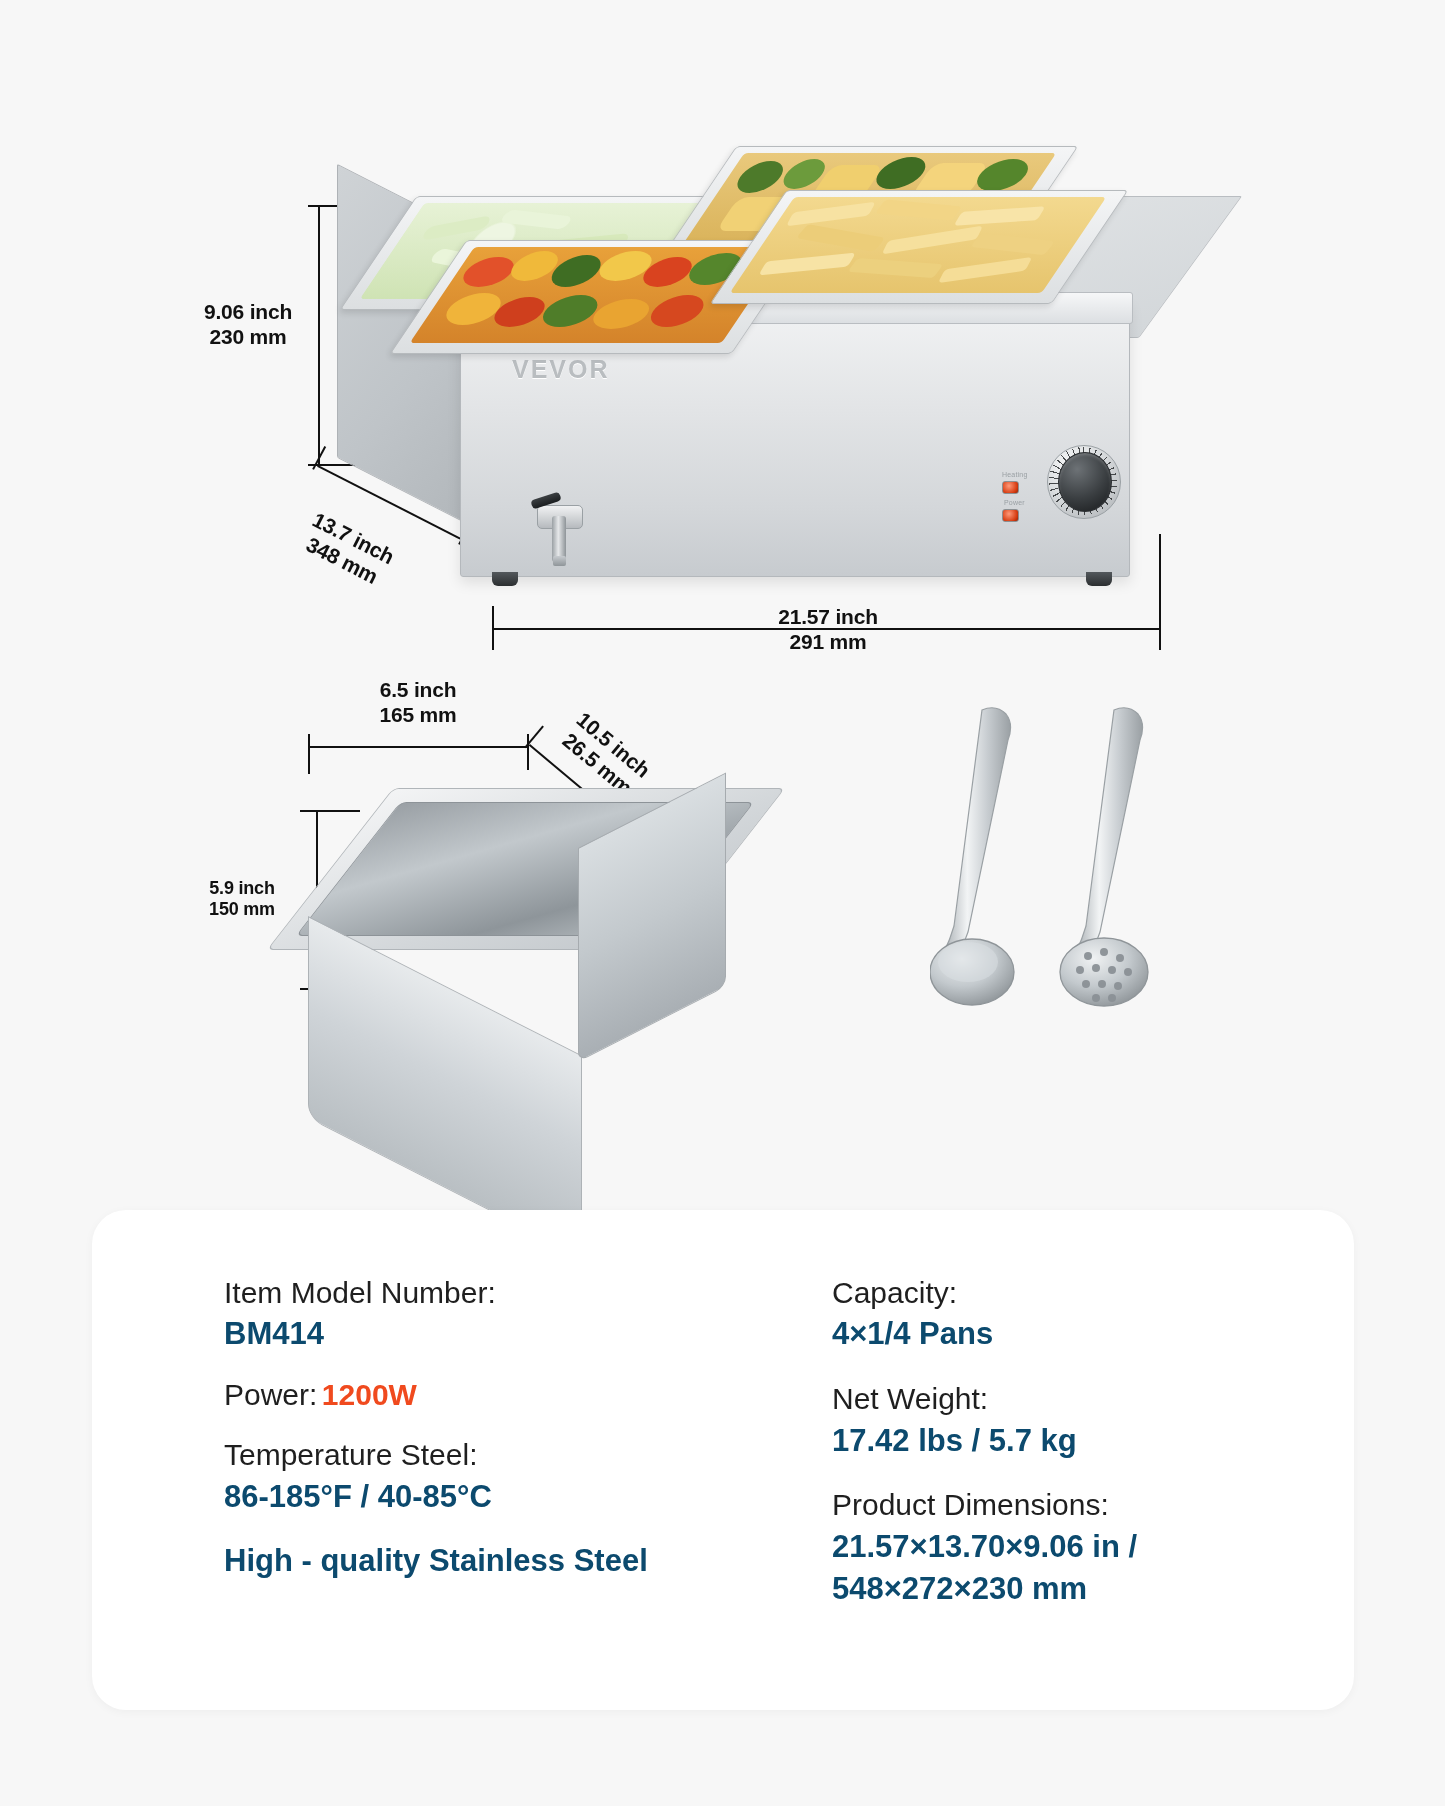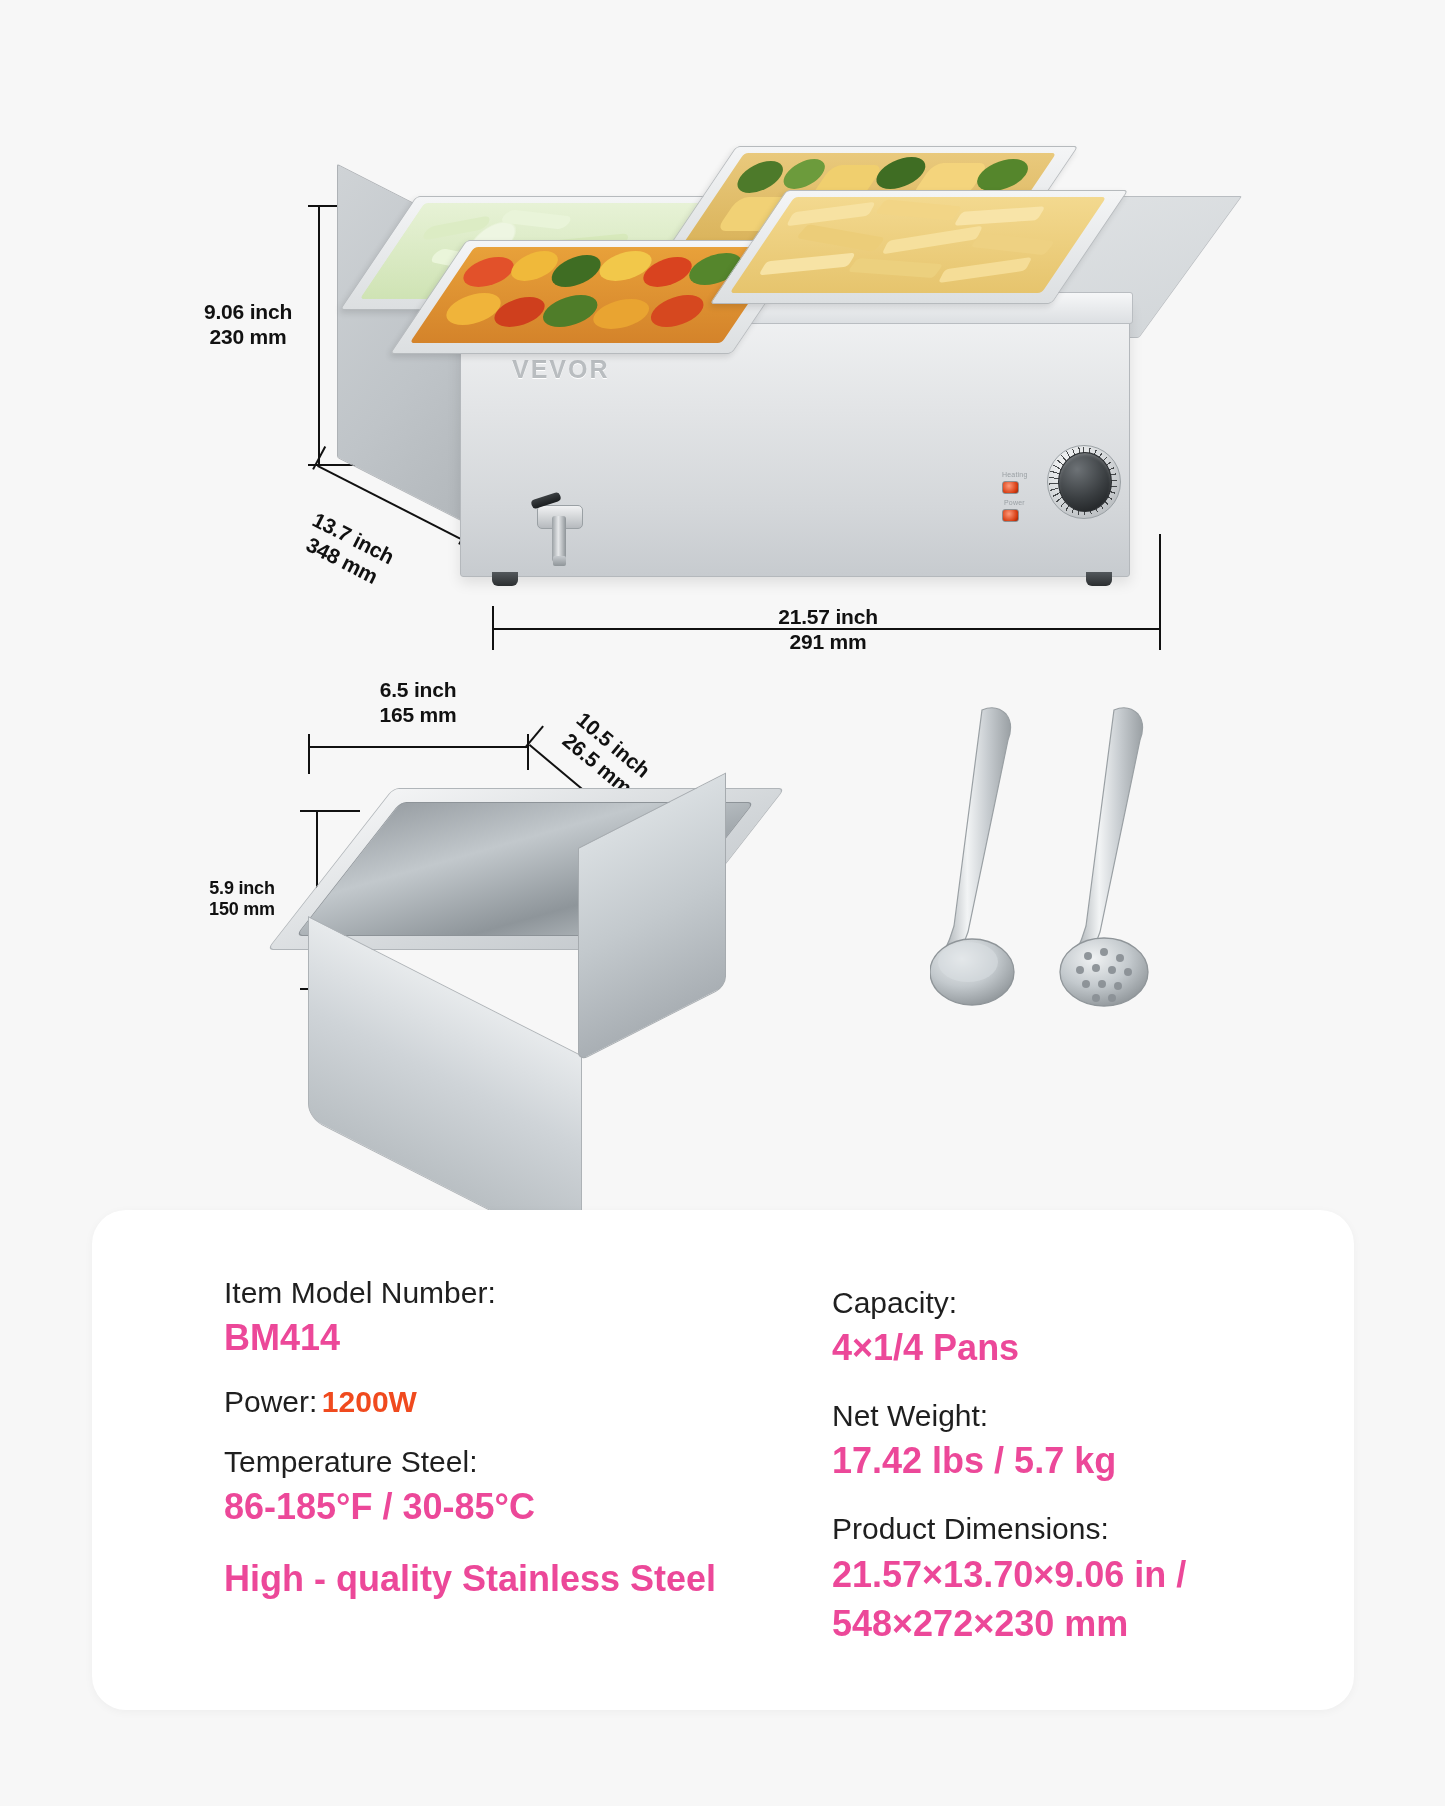--- a/index.html
+++ b/index.html
@@ -207,22 +207,22 @@
     box-shadow: 0 2px 10px rgba(0,0,0,.04);
   }
   .spec-col { position: absolute; }
   .spec-row { margin-bottom: 8px; }
   .spec-label {
     font-size: 30px;
     color: #1f1f1f;
     line-height: 1.38;
   }
   .spec-value {
-    font-size: 36px;
-    color: #ec4899;
+    font-size: 31px;
+    color: #0c4a6e;
     font-weight: bold;
     line-height: 1.38;
   }
   .inline-label { font-size: 30px; color: #1f1f1f; }
   .inline-value { font-size: 30px; color: #f04a1e; font-weight: bold; }
 </style>
 </head>
 <body>
 
 <div id="warmer-figure">
@@ -430,29 +430,29 @@
       <div class="spec-value">BM414</div>
     </div>
 
     <div class="spec-row" style="margin-top:22px;">
       <span class="inline-label">Power:</span>
       <span class="inline-value">1200W</span>
     </div>
 
     <div class="spec-row" style="margin-top:22px;">
       <div class="spec-label">Temperature Steel:</div>
-      <div class="spec-value">86-185°F / 30-85°C</div>
+      <div class="spec-value">86-185°F / 40-85°C</div>
     </div>
 
     <div class="spec-row" style="margin-top:22px;">
       <div class="spec-value">High - quality Stainless Steel</div>
     </div>
   </div>
 
-  <div class="spec-col" style="left:740px; top:62px; width:520px;margin-top:10px;">
+  <div class="spec-col" style="left:740px; top:62px; width:520px;">
     <div class="spec-row">
       <div class="spec-label">Capacity:</div>
       <div class="spec-value">4×1/4 Pans</div>
     </div>
     <div class="spec-row" style="margin-top:22px;">
       <div class="spec-label">Net Weight:</div>
       <div class="spec-value">17.42 lbs / 5.7 kg</div>
     </div>
     <div class="spec-row" style="margin-top:22px;">
       <div class="spec-label">Product Dimensions:</div>

